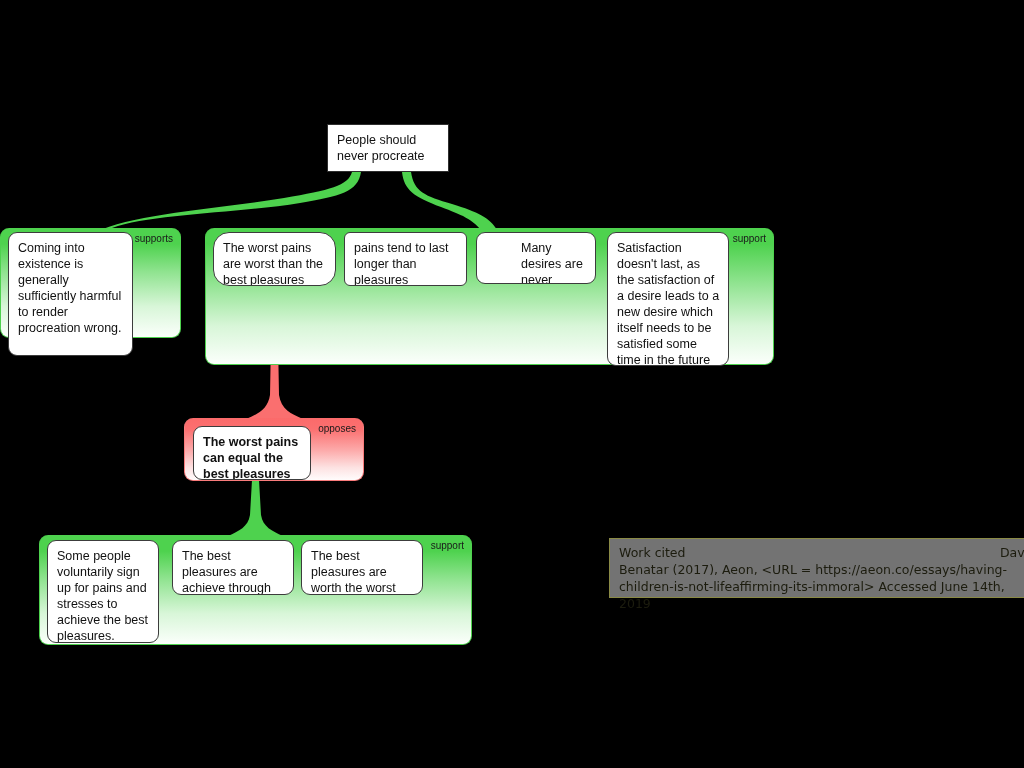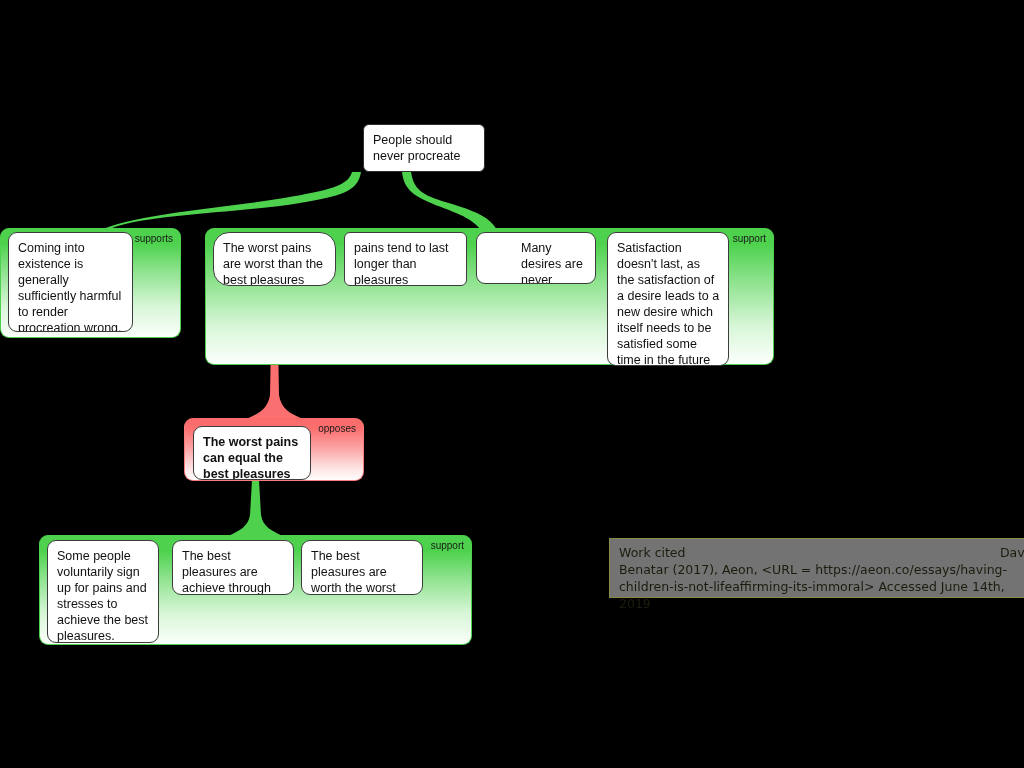--- a/index.html
+++ b/index.html
@@ -79,22 +79,21 @@
     box-sizing: border-box;
     padding: 7px 8px 6px 9px;
     font-size: 12.5px;
     line-height: 16px;
     color: #111111;
     font-family: "Liberation Sans", sans-serif;
     overflow: hidden;
   }
   .claim.root {
     border-color: #2e2e2e;
-    border-radius: 6px;
-    margin-left: 36px;
+    border-radius: 0;
   }
   
   .note {
     position: absolute;
     z-index: 4;
     background: #737373;
     border: 1px solid #8a8a45;
     box-sizing: border-box;
     padding: 5px 9px 6px 9px;
     font-family: "DejaVu Sans", sans-serif;
@@ -171,21 +170,21 @@
   </div>
 
   <div class="panel support" style="left:39px; top:535px; width:433px; height:110px;">
     <span class="panel-label">support</span>
   </div>
 
   <div class="claim root" style="left:327px; top:124px; width:122px; height:48px;">
     <span>People should never procreate</span>
   </div>
 
-  <div class="claim" style="left:8px; top:232px; width:125px; height:100px;">
+  <div class="claim" style="left:8px; top:232px; width:125px; height:124px;">
     <span>Coming into existence is generally sufficiently harmful to render procreation wrong.</span>
   </div>
 
   <div class="claim" style="left:213px; top:232px; width:123px; height:54px;border-radius:16px;">
     <span>The worst pains are worst than the best pleasures</span>
   </div>
 
   <div class="claim" style="left:344px; top:232px; width:123px; height:54px;border-radius:6px;">
     <span>pains tend to last longer than pleasures</span>
   </div>

